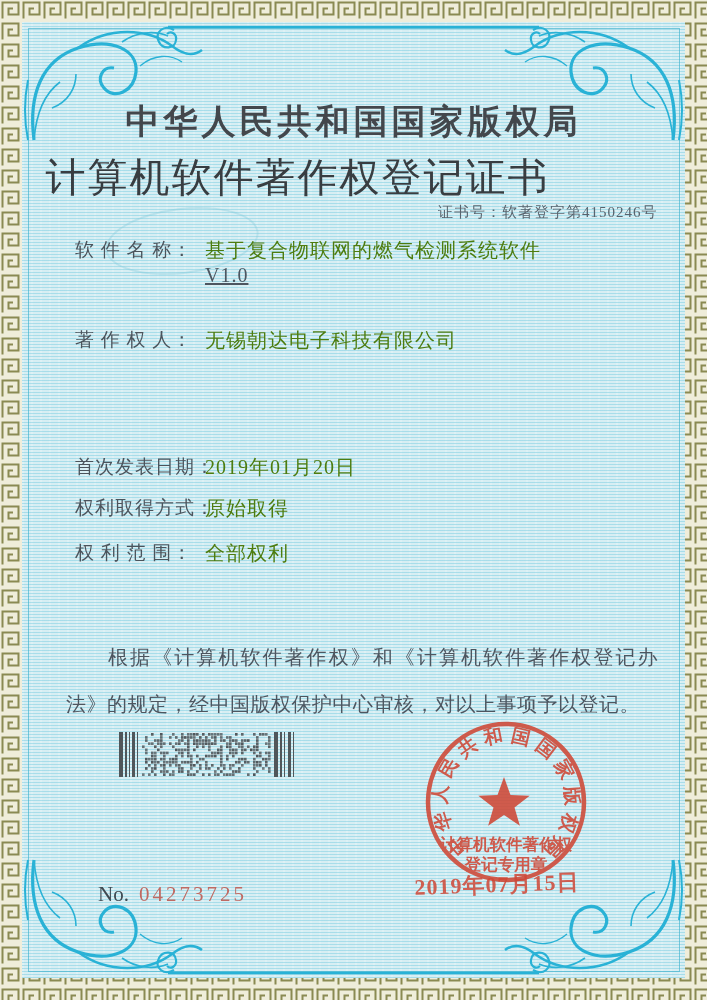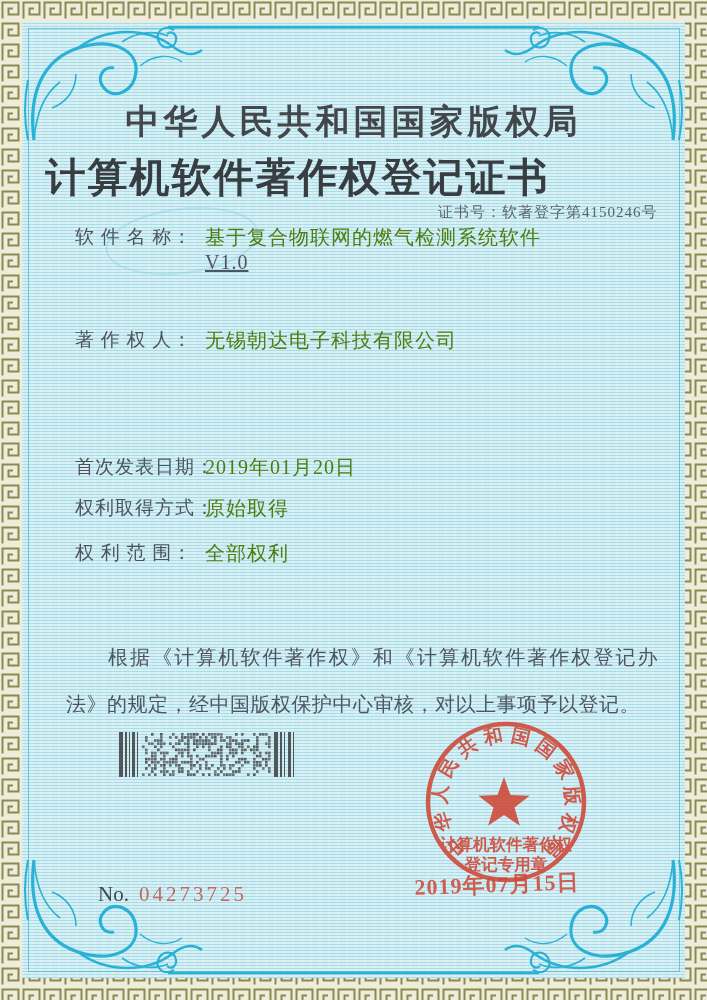--- a/index.html
+++ b/index.html
@@ -27,21 +27,21 @@
   .watermark{
     position:absolute;left:105px;top:208px;width:150px;height:62px;border-radius:50%;
     border:2px solid rgba(130,200,218,.35);transform:rotate(-7deg);
   }
   .authority{
     position:absolute;left:0;top:99px;width:707px;text-align:center;
     font-size:34px;letter-spacing:4px;color:#43474c;font-weight:600;
   }
   .certTitle{
     position:absolute;left:0;top:150px;width:595px;text-align:center;
-    font-size:40px;letter-spacing:2px;color:#383d41;font-weight:bold;
+    font-size:40px;letter-spacing:2px;color:#383d41;font-weight:normal;
   }
   .certNo{
     position:absolute;left:438px;top:203px;font-size:15px;color:#59646e;letter-spacing:1px;
   }
   .certNo .lbl{margin-right:0;}
   .row{position:absolute;left:75px;font-size:20px;color:#4e5861;}
   .row .lab{display:inline-block;font-size:19px;letter-spacing:1px;color:#4b545c;}
   .row .val{position:absolute;left:130px;top:0;white-space:nowrap;letter-spacing:1px;color:#4d7c0f;}
   .row .val2{position:absolute;left:130px;top:27px;letter-spacing:1px;color:#4d5660;text-decoration:underline;}
   .statement{
@@ -111,21 +111,21 @@
     <use href="#spiralEnd" transform="translate(511,8) scale(-1,1)"></use>
   </svg>
 
   <div class="authority">中华人民共和国国家版权局</div>
   <div class="certTitle">计算机软件著作权登记证书</div>
 
   <div class="certNo">
     <span class="lbl">证书号：</span><span>软著登字第4150246号</span>
   </div>
 
-  <div class="row" style="top:224px">
+  <div class="row" style="top:237px">
     <span class="lab">软 件 名 称：</span>
     <span class="val">基于复合物联网的燃气检测系统软件</span>
     <span class="val2">V1.0</span>
   </div>
   <div class="row" style="top:327px">
     <span class="lab">著 作 权 人：</span>
     <span class="val">无锡朝达电子科技有限公司</span>
   </div>
   <div class="row" style="top:454px">
     <span class="lab">首次发表日期：</span>

